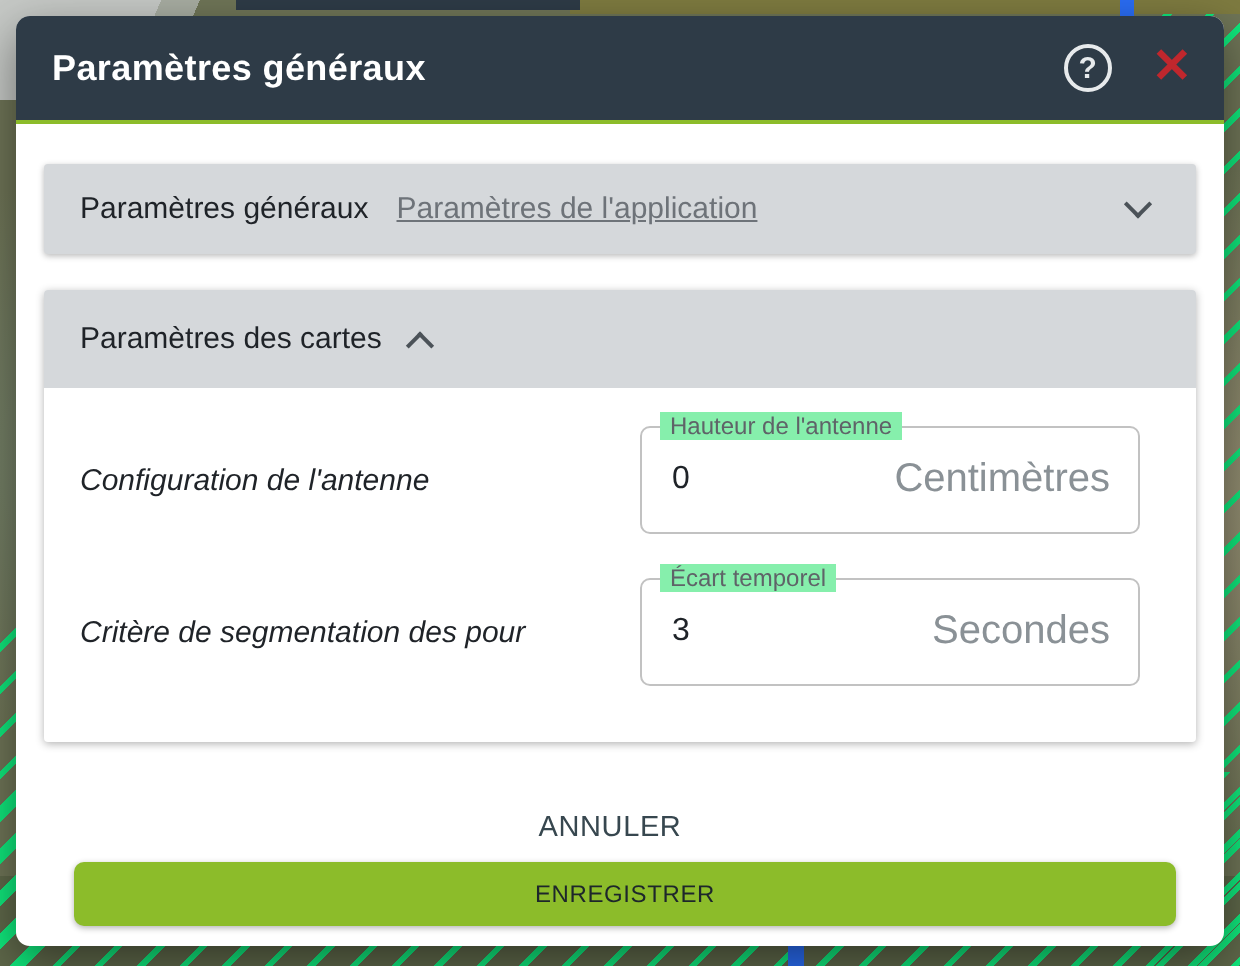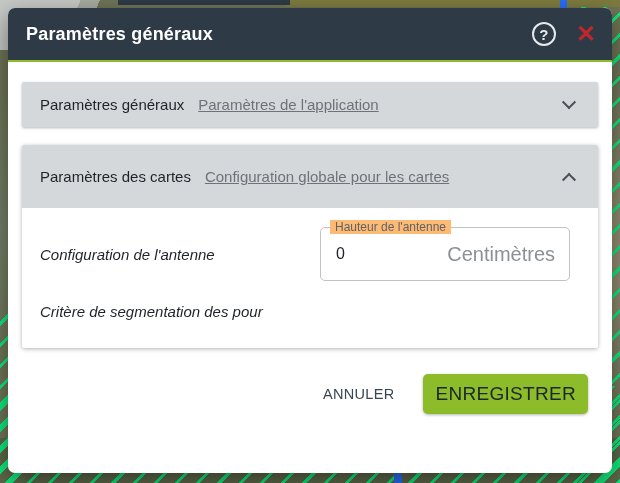--- a/index.html
+++ b/index.html
@@ -77,21 +77,21 @@
   .acc-collapsed {
     height: 45px; border-radius: 2px;
     box-shadow: 0 1px 3px rgba(0,0,0,.28);
     margin-bottom: 18px;
   }
   .panel {
     border-radius: 2px;
     box-shadow: 0 1px 4px rgba(0,0,0,.3);
     background: #fff;
   }
-  .acc-expanded { height: 63px; border-radius: 2px 2px 0 0; margin-top: 11px; }
+  .acc-expanded { height: 49px; border-radius: 2px 2px 0 0; margin-top: 11px; }
   .acc-title { font-size: 15px; color: #1f2328; margin-right: 14px; white-space: nowrap; }
   .acc-sub { font-size: 15px; color: #6e7379; flex: 1; white-space: nowrap; text-decoration: underline; }
   .chevron {
     width: 10px; height: 10px;
     border-right: 2px solid #4b5258; border-bottom: 2px solid #4b5258;
     flex: none;
   }
   .chevron.down { transform: rotate(45deg) translate(-2px,-2px); }
   .chevron.up   { transform: rotate(-135deg) translate(-2px,-2px); }
 
@@ -103,50 +103,50 @@
   }
   .form-row:last-child { margin-bottom: 0; }
   .row-label { font-size: 15px; color: #1f2328; font-style: italic; }
   .field {
     position: relative; width: 250px; height: 54px;
     border: 1px solid #c2c2c2; border-radius: 5px;
     background: #fff;
   }
   .field-label {
     position: absolute; top: -8px; left: 9px;
-    background: #fdba74; padding: 0 5px;
+    background: #86efac; padding: 0 5px;
     font-size: 12px; color: #5f6368; white-space: nowrap;
   }
   .field input {
     width: 100%; height: 100%;
     border: none; outline: none; background: transparent;
     padding: 0 115px 0 15px;
     font-family: "Liberation Sans", sans-serif;
     font-size: 16px; color: #1f2328;
   }
   .suffix {
     position: absolute; right: 14px; top: 50%; transform: translateY(-50%);
     font-size: 20px; color: #8a9196; pointer-events: none;
   }
 
   
   .footer {
-    display: flex; justify-content: flex-end; align-items: center;
-    margin-top: 26px; padding-right: 10px;
+    display: flex; justify-content: flex-end; 
+    margin-top: 26px; padding-right: 10px; flex-direction: column;
   }
   .btn-text {
     border: none; background: transparent; cursor: pointer;
     font-family: "Liberation Sans", sans-serif;
     font-size: 14.5px; font-weight: 500; letter-spacing: .3px;
     color: #37474f; padding: 9px 14px; border-radius: 4px;
   }
   .btn-green {
     border: none; cursor: pointer;
     font-family: "Liberation Sans", sans-serif;
-    font-size: 19px; font-weight: 500; letter-spacing: .3px;
+    font-size: 12px; font-weight: 500; letter-spacing: .3px;
     color: #1d262b; background: #8cbc2a;
     padding: 9px 12px; border-radius: 5px; margin-left: 15px;
     box-shadow: 0 1px 3px rgba(0,0,0,.3);
   }
 </style>
 </head>
 <body>
 
 <div class="map"></div>
 
@@ -163,37 +163,41 @@
 
     <div class="accordion acc-collapsed">
       <span class="acc-title">Paramètres généraux</span>
       <span class="acc-sub">Paramètres de l'application</span>
       <span class="chevron down"></span>
     </div>
 
     <div class="panel">
       <div class="accordion acc-expanded">
         <span class="acc-title">Paramètres des cartes</span>
-        <span class="acc-sub">Configuration globale pour les cartes</span>
         <span class="chevron up"></span>
       </div>
 
       <div class="panel-content">
 
         <div class="form-row">
           <span class="row-label">Configuration de l'antenne</span>
           <div class="field">
             <span class="field-label">Hauteur de l'antenne</span>
             <input type="text" value="0" style="">
             <span class="suffix">Centimètres</span>
           </div>
         </div>
 
         <div class="form-row">
           <span class="row-label">Critère de segmentation des pour</span>
+          <div class="field">
+            <span class="field-label">Écart temporel</span>
+            <input type="text" value="3" style="">
+            <span class="suffix">Secondes</span>
+          </div>
         </div>
 
       </div>
     </div>
 
     <div class="footer">
       <button class="btn-text">ANNULER</button>
       <button class="btn-green">ENREGISTRER</button>
     </div>
 

